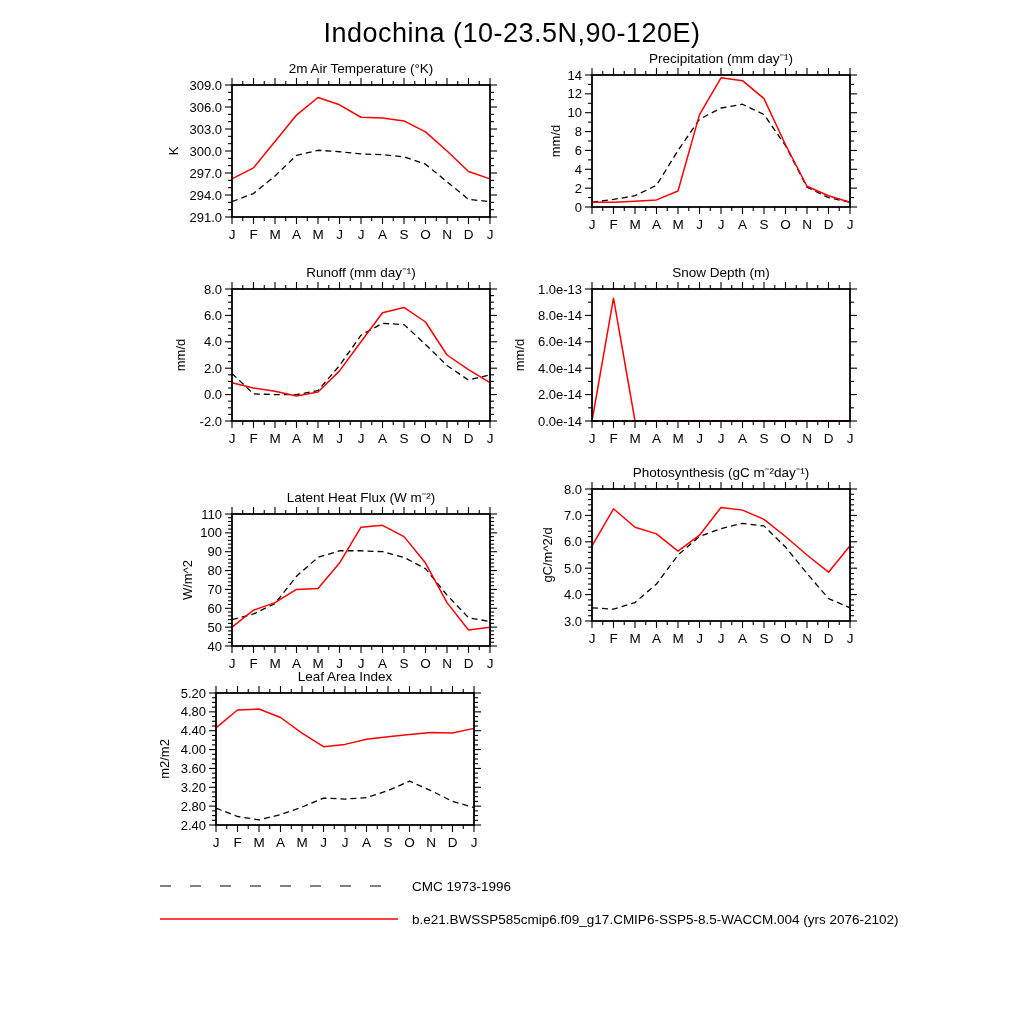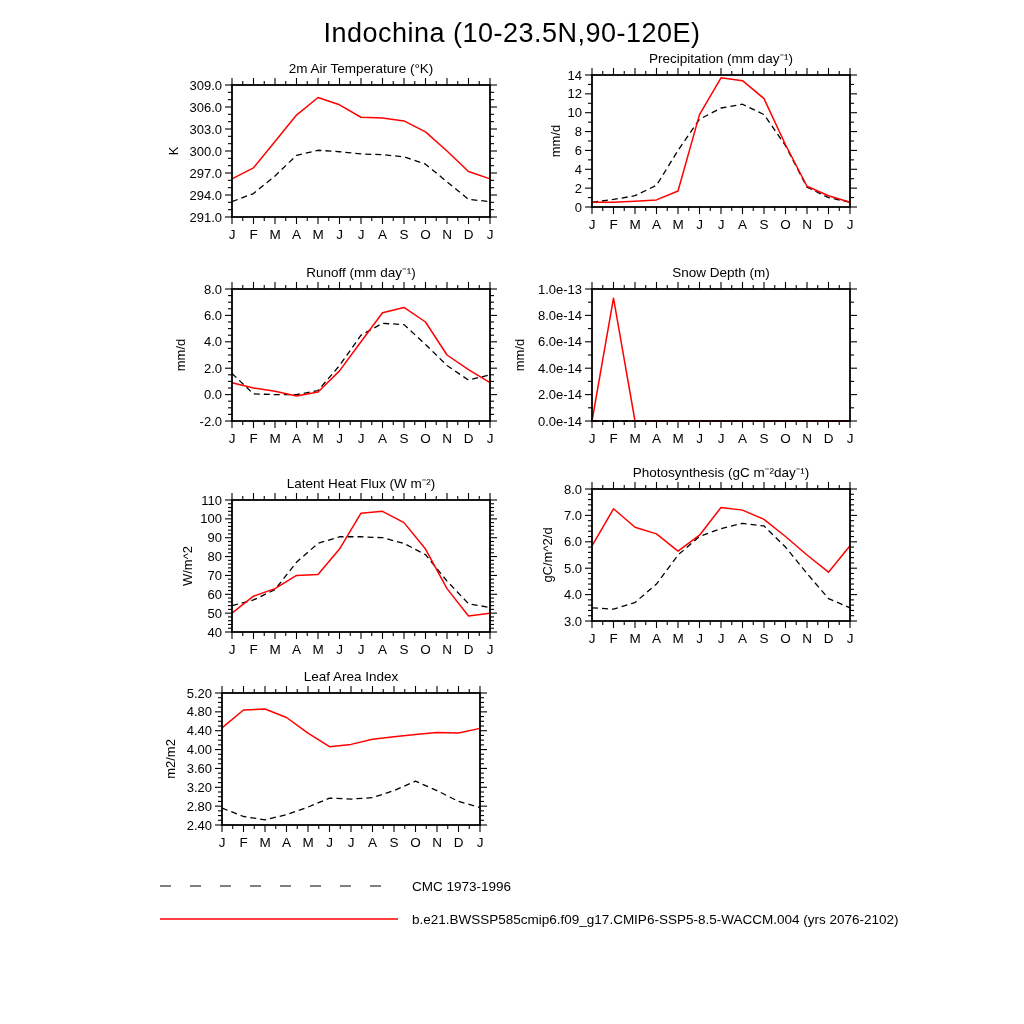--- a/index.html
+++ b/index.html
@@ -476,21 +476,21 @@
           <text x="273.5" y="184" text-anchor="middle" font-size="13.5px" fill="#000">O</text>
           <text x="295" y="184" text-anchor="middle" font-size="13.5px" fill="#000">N</text>
           <text x="316.5" y="184" text-anchor="middle" font-size="13.5px" fill="#000">D</text>
           <text x="338" y="184" text-anchor="middle" font-size="13.5px" fill="#000">J</text>
         </g>
         <text x="11.600000000000001" y="96" text-anchor="middle" font-size="13px" fill="#000" transform="rotate(-90 11.600000000000001 96)">mm/d</text>
         <polyline points="80.00,162.00 101.50,162.00 123.00,162.00 144.50,162.00 166.00,162.00 187.50,162.00 209.00,162.00 230.50,162.00 252.00,162.00 273.50,162.00 295.00,162.00 316.50,162.00 338.00,162.00" fill="none" stroke-linejoin="round" stroke="#000000" stroke-width="1.3" stroke-dasharray="6 4"></polyline>
         <polyline points="80.00,162.00 101.50,39.24 123.00,162.00 144.50,162.00 166.00,162.00 187.50,162.00 209.00,162.00 230.50,162.00 252.00,162.00 273.50,162.00 295.00,162.00 316.50,162.00 338.00,162.00" fill="none" stroke-linejoin="round" stroke="#ff0000" stroke-width="1.5"></polyline>
         <rect x="80" y="30" width="258" height="132" fill="none" stroke="#000000" stroke-width="1.8"></rect>
       </svg></div>
-    <div class="chart-box" style="left: 152px; top: 470px; text-align: center;"><svg width="350" height="200">
+    <div class="chart-box" style="left: 152px; top: 484px; text-align: center;"><svg width="350" height="200">
         <text x="209" y="18" text-anchor="middle" font-size="13.5px" fill="#000">Latent Heat Flux (W m⁻²)</text>
         <g stroke="#000000" stroke-width="1.1">
           <line x1="73" y1="162" x2="80" y2="162"></line>
           <line x1="338" y1="162" x2="345" y2="162"></line>
           <line x1="73" y1="143.14285714285714" x2="80" y2="143.14285714285714"></line>
           <line x1="338" y1="143.14285714285714" x2="345" y2="143.14285714285714"></line>
           <line x1="73" y1="124.28571428571428" x2="80" y2="124.28571428571428"></line>
           <line x1="338" y1="124.28571428571428" x2="345" y2="124.28571428571428"></line>
           <line x1="73" y1="105.42857142857143" x2="80" y2="105.42857142857143"></line>
           <line x1="338" y1="105.42857142857143" x2="345" y2="105.42857142857143"></line>
@@ -766,21 +766,21 @@
           <text x="273.5" y="184" text-anchor="middle" font-size="13.5px" fill="#000">O</text>
           <text x="295" y="184" text-anchor="middle" font-size="13.5px" fill="#000">N</text>
           <text x="316.5" y="184" text-anchor="middle" font-size="13.5px" fill="#000">D</text>
           <text x="338" y="184" text-anchor="middle" font-size="13.5px" fill="#000">J</text>
         </g>
         <text x="40.4" y="96" text-anchor="middle" font-size="13px" fill="#000" transform="rotate(-90 40.4 96)">gC/m^2/d</text>
         <polyline points="80.00,148.80 101.50,150.12 123.00,143.52 144.50,125.04 166.00,96.00 187.50,77.52 209.00,69.60 230.50,64.32 252.00,66.96 273.50,88.08 295.00,114.48 316.50,139.56 338.00,148.80" fill="none" stroke-linejoin="round" stroke="#000000" stroke-width="1.3" stroke-dasharray="6 4"></polyline>
         <polyline points="80.00,86.76 101.50,49.80 123.00,68.28 144.50,74.88 166.00,92.04 187.50,76.20 209.00,48.48 230.50,51.12 252.00,60.36 273.50,77.52 295.00,96.00 316.50,113.16 338.00,86.76" fill="none" stroke-linejoin="round" stroke="#ff0000" stroke-width="1.5"></polyline>
         <rect x="80" y="30" width="258" height="132" fill="none" stroke="#000000" stroke-width="1.8"></rect>
       </svg></div>
-    <div class="chart-box" style="left: 142px; top: 663px;"><svg width="350" height="200">
+    <div class="chart-box" style="left: 136px; top: 663px;"><svg width="350" height="200">
         <text x="209" y="18" text-anchor="middle" font-size="13.5px" fill="#000">Leaf Area Index</text>
         <g stroke="#000000" stroke-width="1.1">
           <line x1="73" y1="162" x2="80" y2="162"></line>
           <line x1="338" y1="162" x2="345" y2="162"></line>
           <line x1="73" y1="143.14285714285714" x2="80" y2="143.14285714285714"></line>
           <line x1="338" y1="143.14285714285714" x2="345" y2="143.14285714285714"></line>
           <line x1="73" y1="124.28571428571428" x2="80" y2="124.28571428571428"></line>
           <line x1="338" y1="124.28571428571428" x2="345" y2="124.28571428571428"></line>
           <line x1="73" y1="105.42857142857142" x2="80" y2="105.42857142857142"></line>
           <line x1="338" y1="105.42857142857142" x2="345" y2="105.42857142857142"></line>

